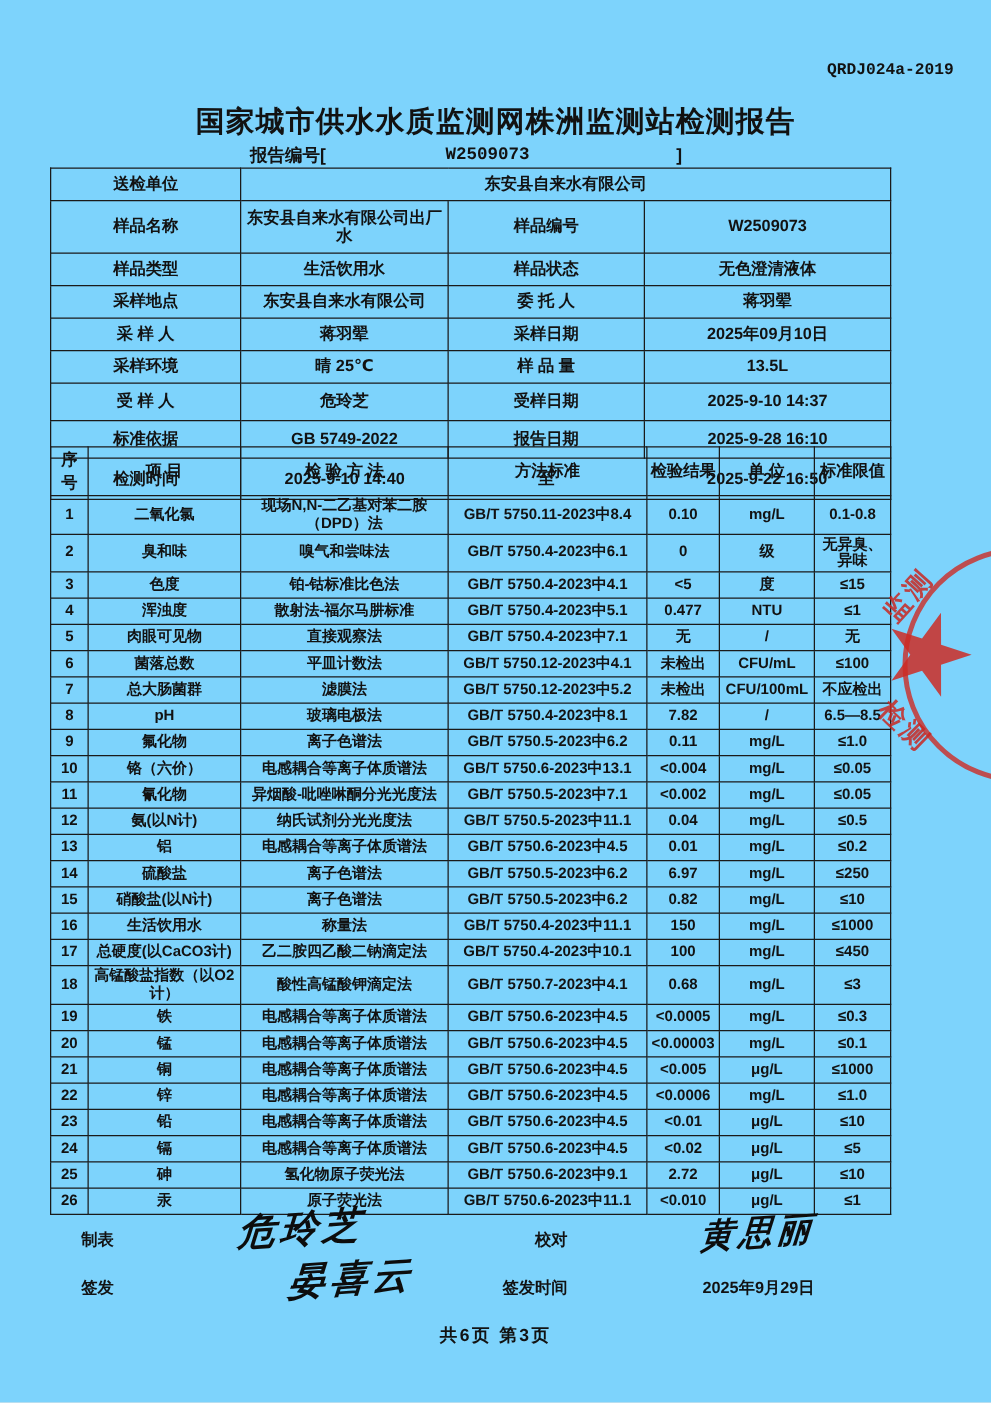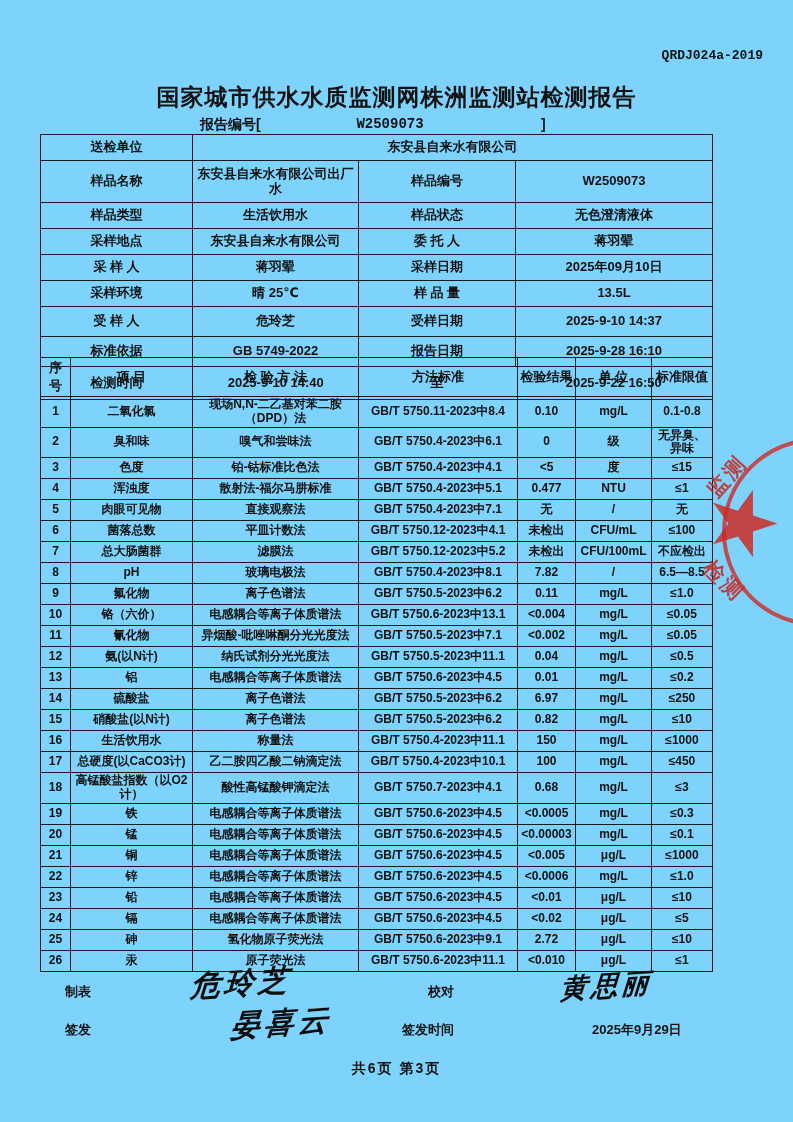--- a/index.html
+++ b/index.html
@@ -26,21 +26,21 @@
   .results-table th{font-size:13px;font-weight:bold;height:21px;}
   .results-table td{font-size:12px;font-weight:bold;height:18px;line-height:1.15;}
   .nbl{border-left-style:hidden;}
   .nbr{border-right-style:hidden;}
 
   .sign-block{position:absolute;left:40px;top:963px;width:672px;height:92px;font-size:13px;}
   .sign-label{position:absolute;font-weight:bold;}
   .sig{position:absolute;font-weight:bold;font-style:italic;color:#0d0d0d;
     font-size:30px;transform:rotate(-4deg) skewX(-8deg);letter-spacing:4px;white-space:nowrap;}
   .sig-small{font-size:27px;}
-  .sign-value{position:absolute;font-weight:bold;margin-left:30px;}
+  .sign-value{position:absolute;font-weight:bold;}
   .page-footer{position:absolute;top:1060px;left:0;width:100%;text-align:center;
     font-size:14px;font-weight:bold;letter-spacing:2px;}
 
   .stamp{position:absolute;inset:0;pointer-events:none;}
   .stamp-ring{position:absolute;left:722px;top:438px;width:180px;height:180px;
     border:4px solid rgba(205,44,36,.8);border-radius:50%;}
   .stamp-star{position:absolute;left:703px;top:478px;font-size:88px;line-height:1;
     color:rgba(205,44,36,.85);transform:rotate(18deg);
     font-family:"DejaVu Sans",sans-serif;}
   .stamp-text{position:absolute;color:rgba(200,40,34,.85);font-weight:bold;

